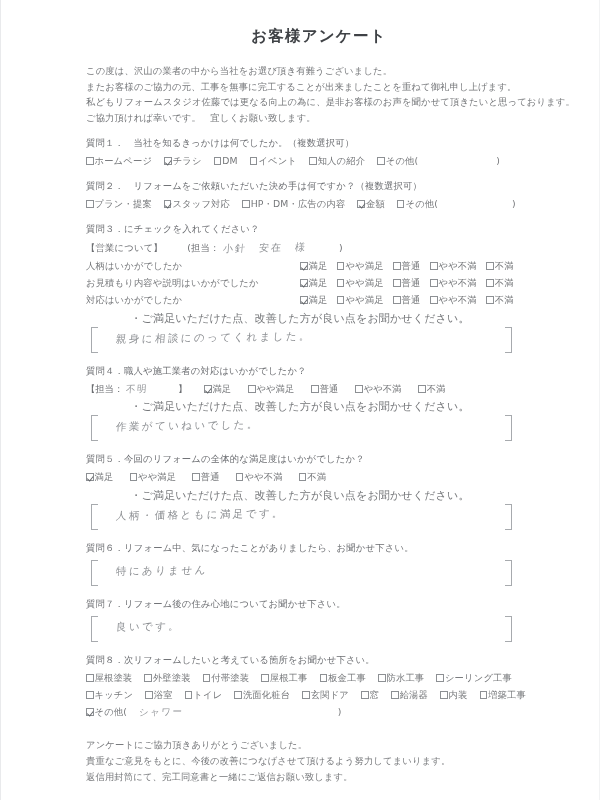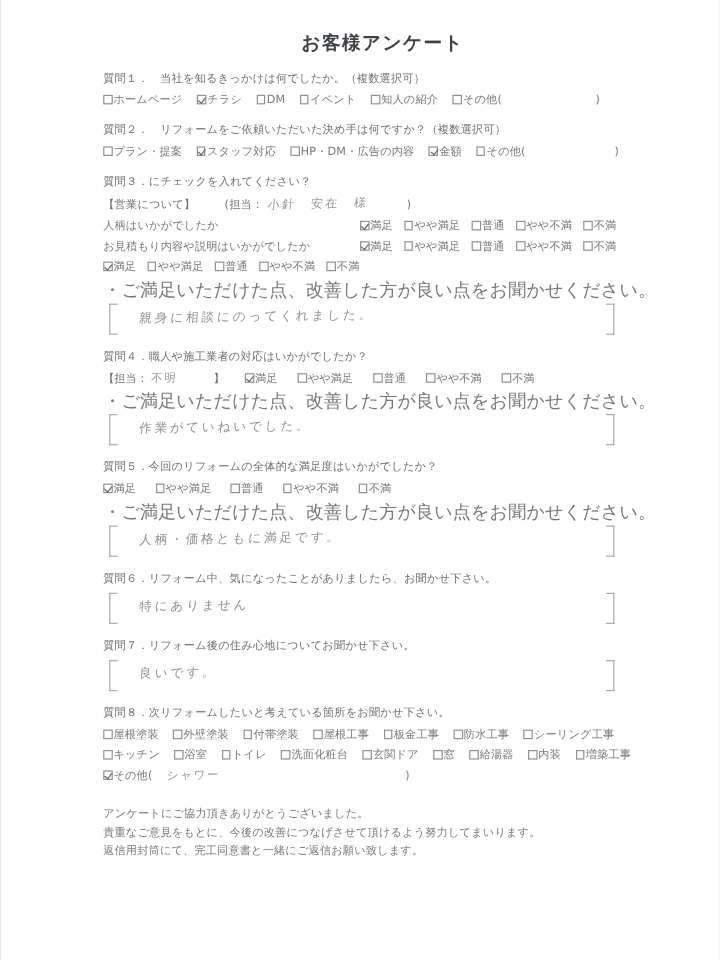--- a/index.html
+++ b/index.html
@@ -115,21 +115,21 @@
     letter-spacing: 0.15px;
     margin-bottom: 4px;
     white-space: nowrap;
     font-family: Liberation Serif, serif;
   }
   .rate-label { width: 214px; flex: 0 0 auto; }
   .rate-opts { flex: 1 1 auto; white-space: nowrap; }
   .rate-opts .opt { margin-right: 7px; }
 
   .handwrite-label {
-    font-size: 15px;
+    font-size: 11px;
     color: #75777a;
     letter-spacing: 0.15px;
     margin-top: 3px;
     margin-bottom: 1px;
     white-space: nowrap;
     text-align: center;
   }
 
   
   .ans-box {
@@ -221,20 +221,26 @@
 </head>
 <body>
 
 <div class="scan-edge-left"></div>
 <div class="scan-edge-right"></div>
 
 <div class="page">
 
   <div class="title">お客様アンケート</div>
 
+  <div class="intro">
+    <div>この度は、沢山の業者の中から当社をお選び頂き有難うございました。</div>
+    <div>またお客様のご協力の元、工事を無事に完工することが出来ましたことを重ねて御礼申し上げます。</div>
+    <div>私どもリフォームスタジオ佐藤では更なる向上の為に、是非お客様のお声を聞かせて頂きたいと思っております。</div>
+    <div>ご協力頂ければ幸いです。　宜しくお願い致します。</div>
+  </div>
 
 
   <div class="q-block">
     <div class="q-title">質問１．　当社を知るきっかけは何でしたか。（複数選択可）</div>
     <div class="opt-row">
       <span class="opt"><span class="cb"></span><span>ホームページ</span></span>
       <span class="opt"><span class="cb checked"></span><span>チラシ</span></span>
       <span class="opt"><span class="cb"></span><span>DM</span></span>
       <span class="opt"><span class="cb"></span><span>イベント</span></span>
       <span class="opt"><span class="cb"></span><span>知人の紹介</span></span>
@@ -280,20 +286,21 @@
       <span class="rate-opts">
         <span class="opt"><span class="cb checked"></span><span>満足</span></span>
         <span class="opt"><span class="cb"></span><span>やや満足</span></span>
         <span class="opt"><span class="cb"></span><span>普通</span></span>
         <span class="opt"><span class="cb"></span><span>やや不満</span></span>
         <span class="opt"><span class="cb"></span><span>不満</span></span>
       </span>
     </div>
 
     <div class="rate-line">
+      <span class="rate-label">対応はいかがでしたか</span>
       <span class="rate-opts">
         <span class="opt"><span class="cb checked"></span><span>満足</span></span>
         <span class="opt"><span class="cb"></span><span>やや満足</span></span>
         <span class="opt"><span class="cb"></span><span>普通</span></span>
         <span class="opt"><span class="cb"></span><span>やや不満</span></span>
         <span class="opt"><span class="cb"></span><span>不満</span></span>
       </span>
     </div>
 
     <div class="handwrite-label">・ご満足いただけた点、改善した方が良い点をお聞かせください。</div>

